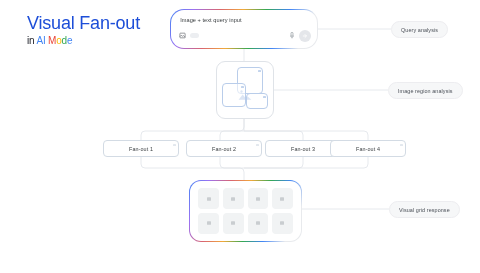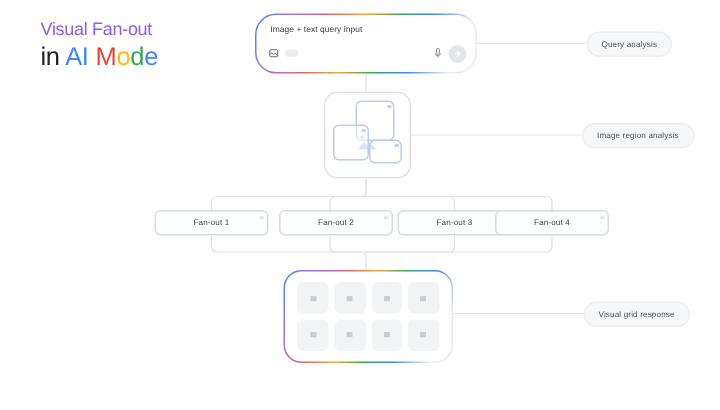--- a/index.html
+++ b/index.html
@@ -6,22 +6,22 @@
   html, body {
     width: 480px; height: 273px;
     background: #ffffff;
     font-family: "Liberation Sans", sans-serif;
     overflow: hidden;
   }
   #stage { position: relative; width: 480px; height: 273px; background:#fff; }
 
   
   #title-block { position:absolute; left:27px; top:12px; line-height:1.28; }
-  .title-line1 { font-size:12px; color:#8b5cf6; letter-spacing:-0.2px; white-space:nowrap; }
-  .title-line2 { font-size:17px; color:#20222a; letter-spacing:-0.2px; white-space:nowrap; }
+  .title-line1 { font-size:18px; color:#1d4ed8; letter-spacing:-0.2px; white-space:nowrap; }
+  .title-line2 { font-size:10px; color:#20222a; letter-spacing:-0.2px; white-space:nowrap; }
   .ai-a { color:#4285F4; }
   .m-1 { color:#EA4335; } .m-2 { color:#FBBC05; } .m-3 { color:#34A853; } .m-4 { color:#4285F4; }
 
   
   #connectors { position:absolute; left:0; top:0; width:480px; height:273px; pointer-events:none; }
 
   
   .grad-card {
     position:absolute;
     border-radius:14px;

